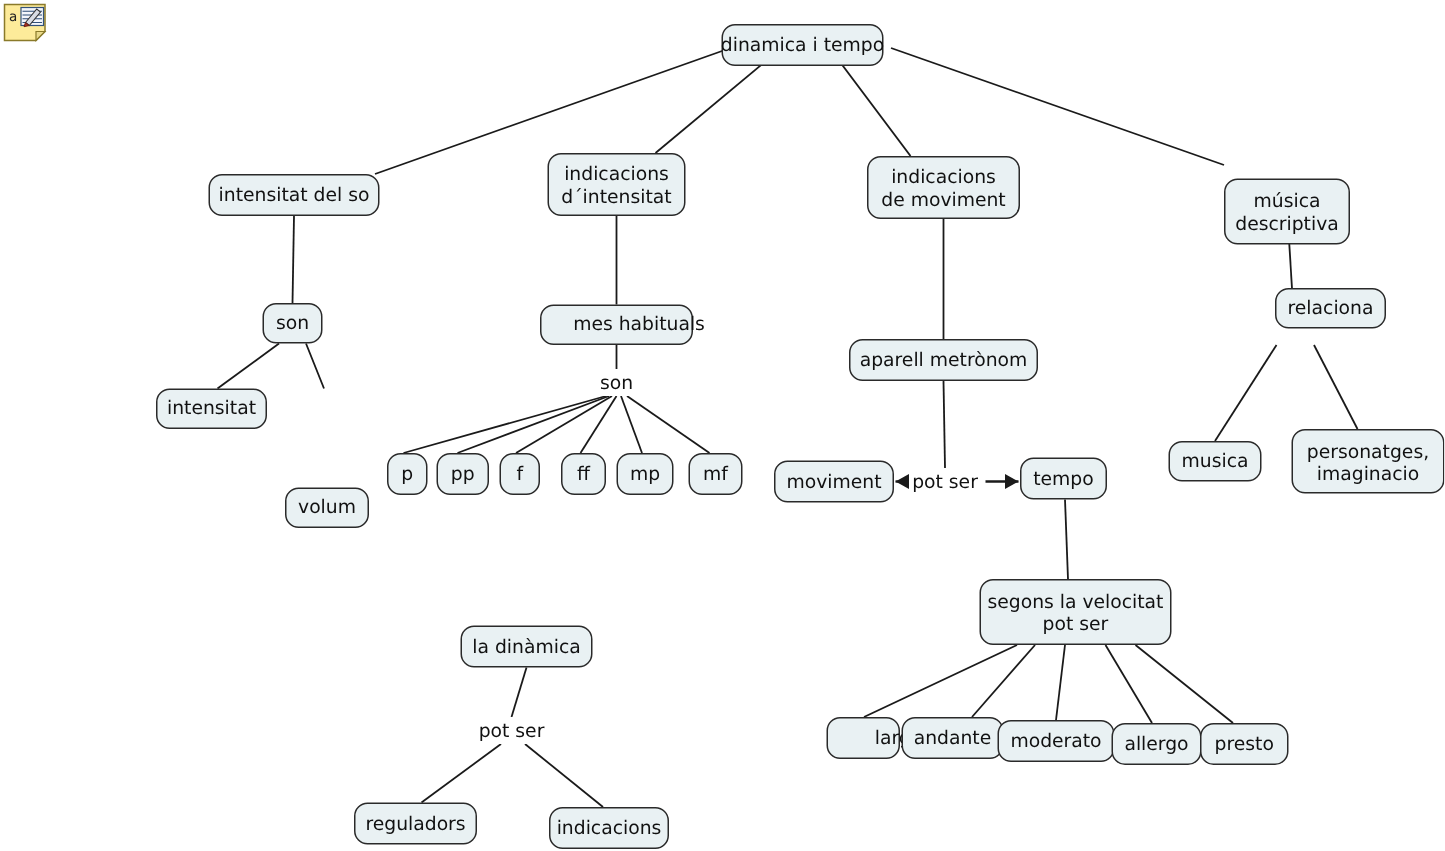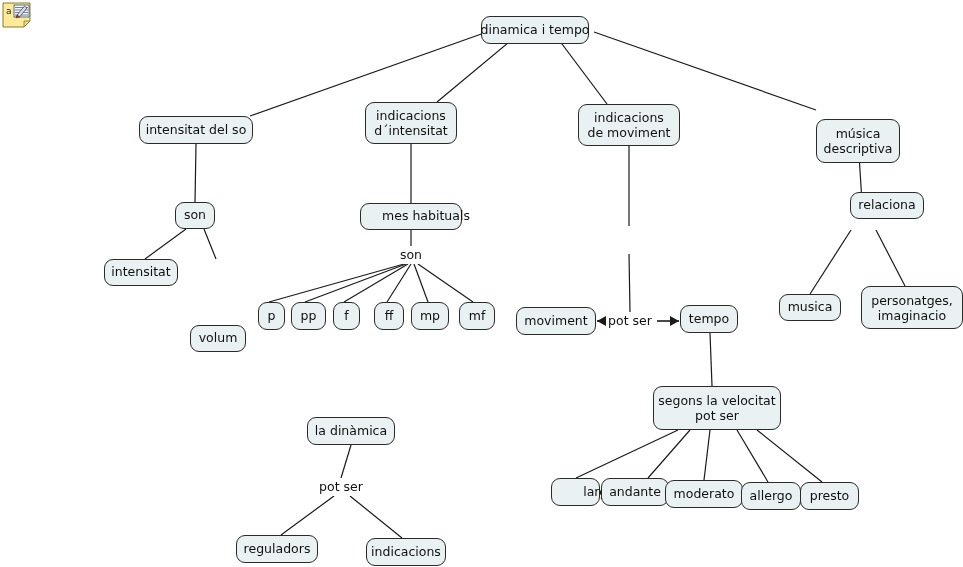--- a/index.html
+++ b/index.html
@@ -136,20 +136,21 @@
 <div class="node" style="left: 481px; top: 16px; width: 108px; height: 28px; text-align: right;">dinamica i tempo</div>
     <div class="node" style="left: 139px; top: 116px; width: 114px; height: 28px;">intensitat del so</div>
     <div class="node two-line" style="left: 365px; top: 102px; width: 92px; height: 42px;">indicacions
 d´intensitat</div>
     <div class="node two-line" style="left: 578px; top: 104px; width: 102px; height: 42px;">indicacions
 de moviment</div>
     <div class="node two-line" style="left: 816px; top: 94px; width: 84px; height: 44px; margin-top: 25px;">música
 descriptiva</div>
     <div class="node" style="left: 175px; top: 202px; width: 40px; height: 27px;">son</div>
     <div class="node" style="left: 360px; top: 203px; width: 102px; height: 27px; padding-left: 30px;">mes habituals</div>
+    <div class="node" style="left: 566px; top: 226px; width: 126px; height: 28px;">aparell metrònom</div>
     <div class="node" style="left: 827px; top: 192px; width: 74px; height: 27px; margin-left: 23px;">relaciona</div>
     <div class="node" style="left: 104px; top: 259px; width: 74px; height: 27px;">intensitat</div>
     <div class="node" style="left: 190px; top: 277px; width: 56px; height: 27px; margin-top: 48px;">volum</div>
     <div class="node" style="left: 779px; top: 294px; width: 62px; height: 27px;">musica</div>
     <div class="node two-line" style="left: 861px; top: 286px; width: 102px; height: 43px;">personatges,
 imaginacio</div>
     <div class="node" style="left: 258px; top: 302px; width: 27px; height: 28px;">p</div>
     <div class="node" style="left: 291px; top: 302px; width: 35px; height: 28px;">pp</div>
     <div class="node" style="left: 333px; top: 302px; width: 27px; height: 28px;">f</div>
     <div class="node" style="left: 374px; top: 302px; width: 30px; height: 28px;">ff</div>

